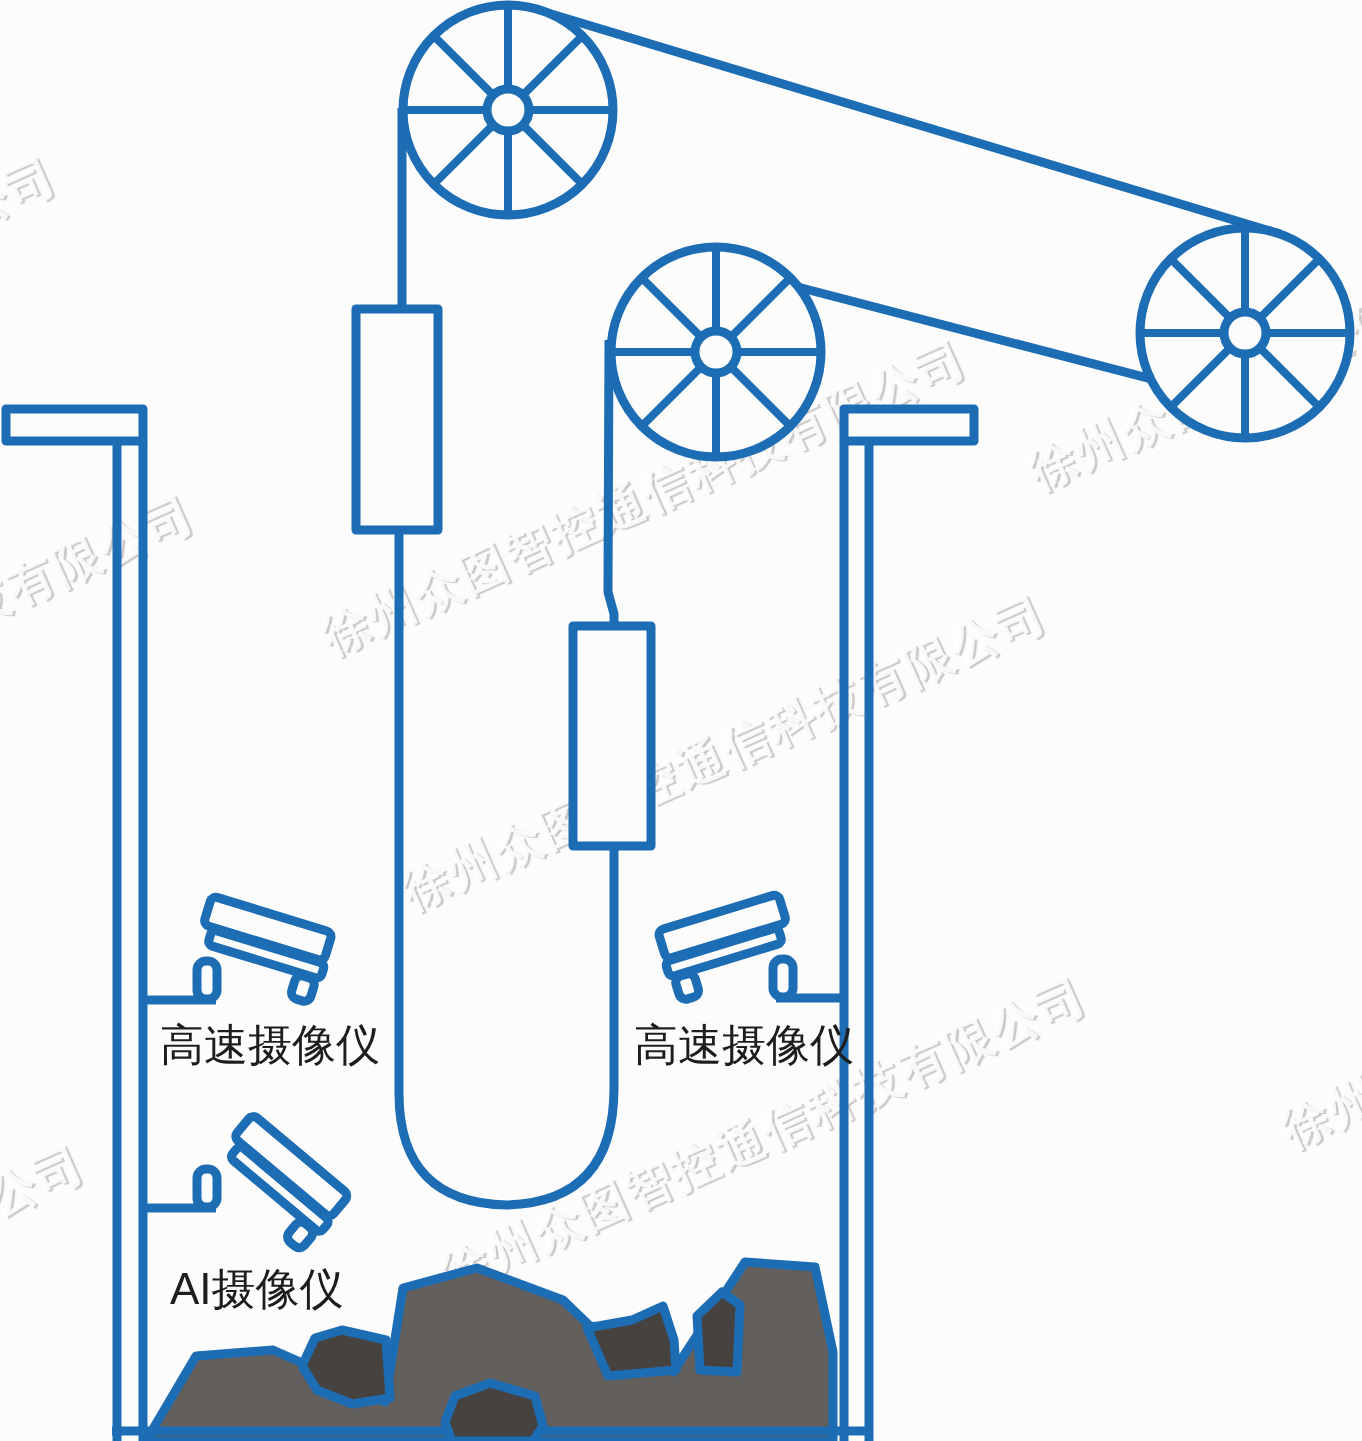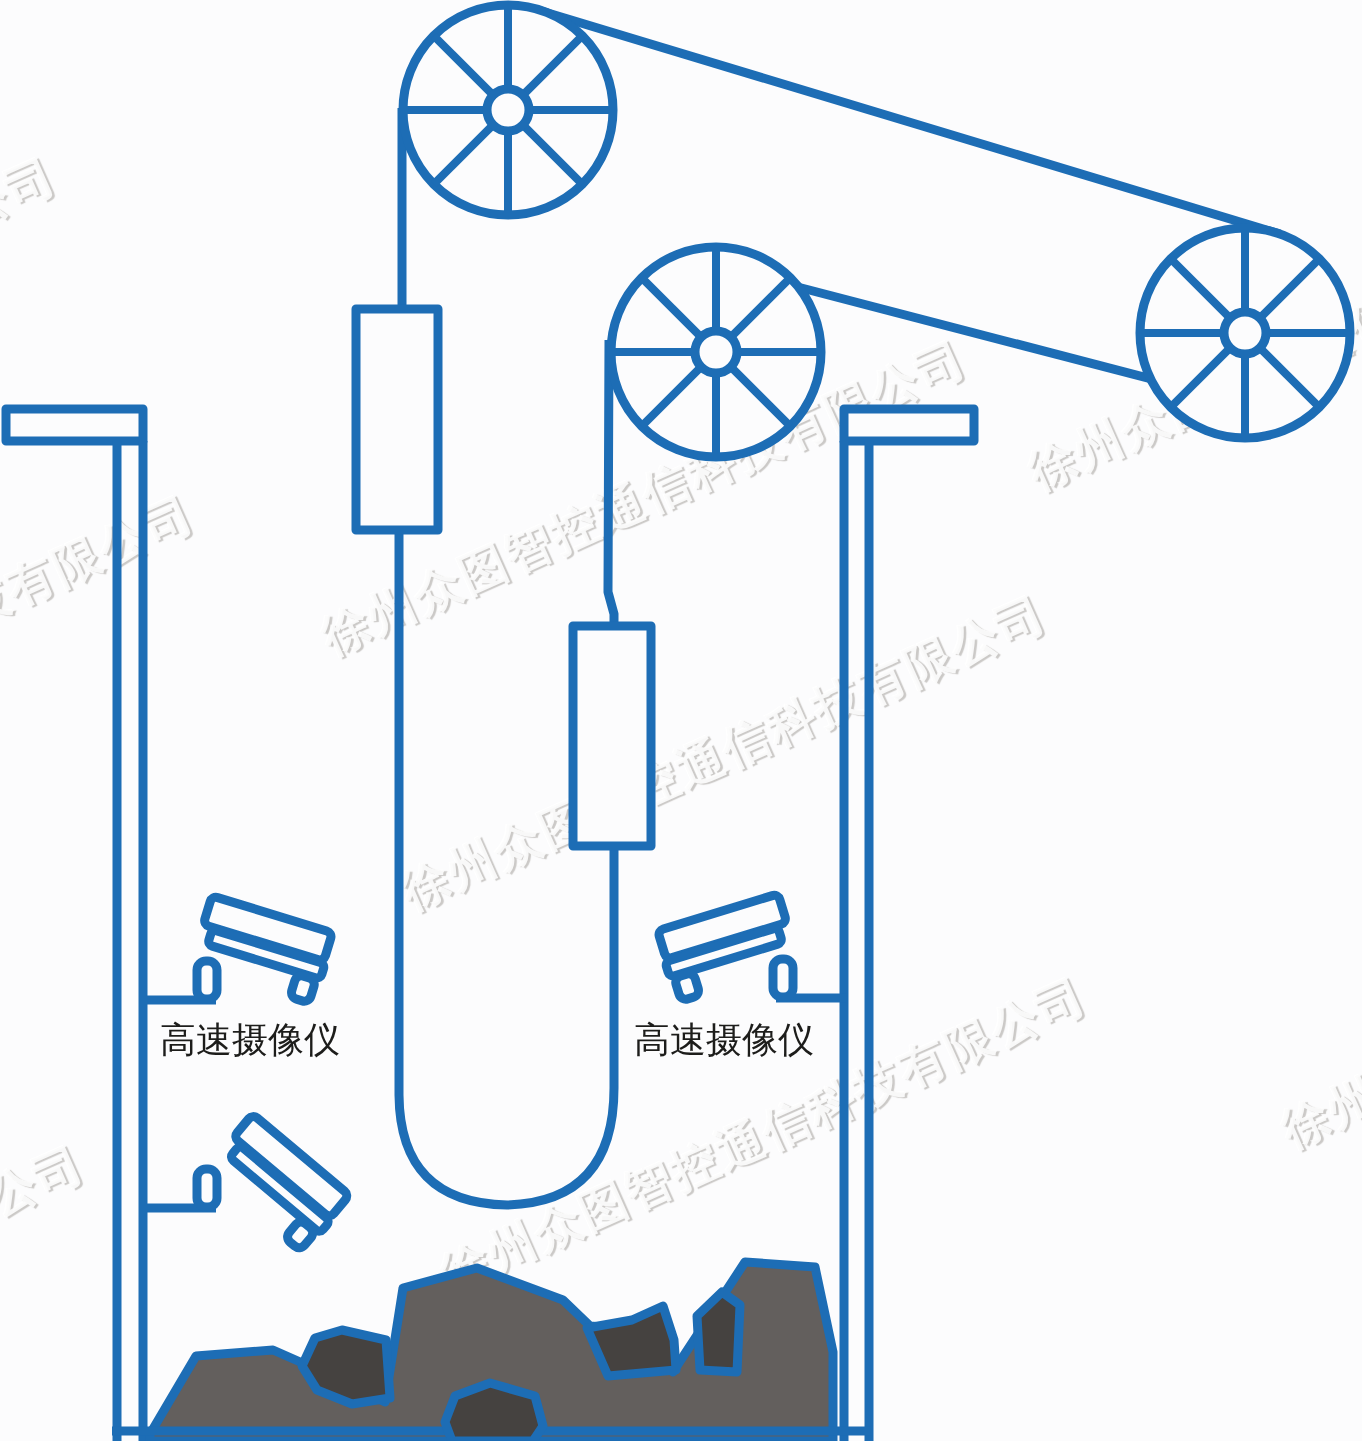--- a/index.html
+++ b/index.html
@@ -29,21 +29,21 @@
   .diagram{position:absolute;left:0;top:0;z-index:2;}
   .bl{stroke:var(--line-blue,#1d6db5);stroke-width:9;fill:none;stroke-linejoin:round;}
   .sp{stroke-width:8;}
   .fbg{fill:var(--background,#fcfcfd);}
   .coal{fill:var(--coal-gray,#635f5d);}
   .rock{fill:var(--rock-dark,#454240);}
   
   .lbl{
     position:absolute;z-index:3;
     color:var(--label-black,#1d1d1b);
-    font-size:36px;
+    font-size:44px;
     font-weight:500;
     letter-spacing:0px;
     white-space:nowrap;
   }
 </style>
 </head>
 <body>
 
 <div class="canvas">
 
@@ -128,13 +128,14 @@
       <g transform="rotate(17)">
         <rect class="bl fbg" x="-26" y="-102" width="126" height="30" rx="6"></rect>
         <rect class="bl fbg" x="-16" y="-70" width="118" height="16" rx="5"></rect>
         <rect class="bl fbg" x="78" y="-52" width="20" height="24" rx="7"></rect>
       </g>
     </g>
   </svg>
 
   <div class="lbl" style="left:160px;top:1016px">高速摄像仪</div>
   <div class="lbl" style="left:634px;top:1016px">高速摄像仪</div>
+  <div class="lbl" style="left:170px;top:1260px">AI摄像仪</div>
 </div>
 
 </body></html>

